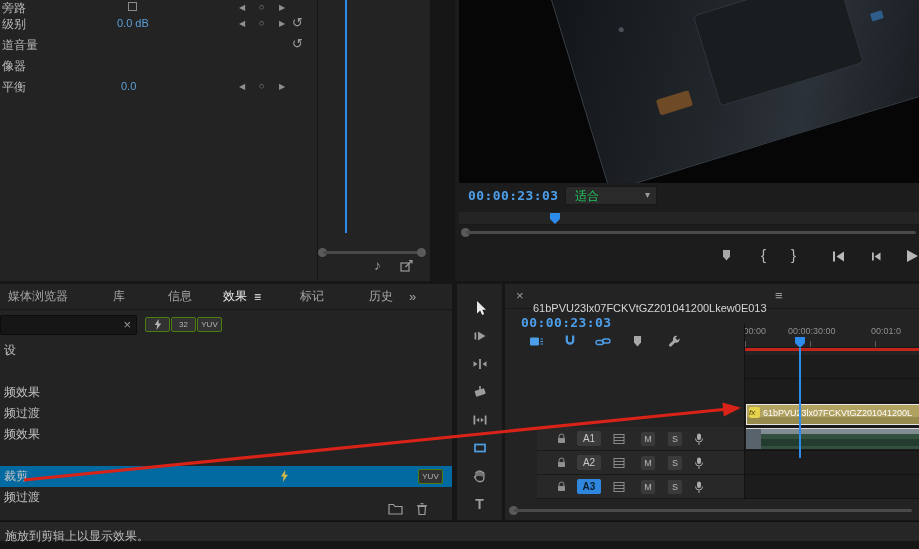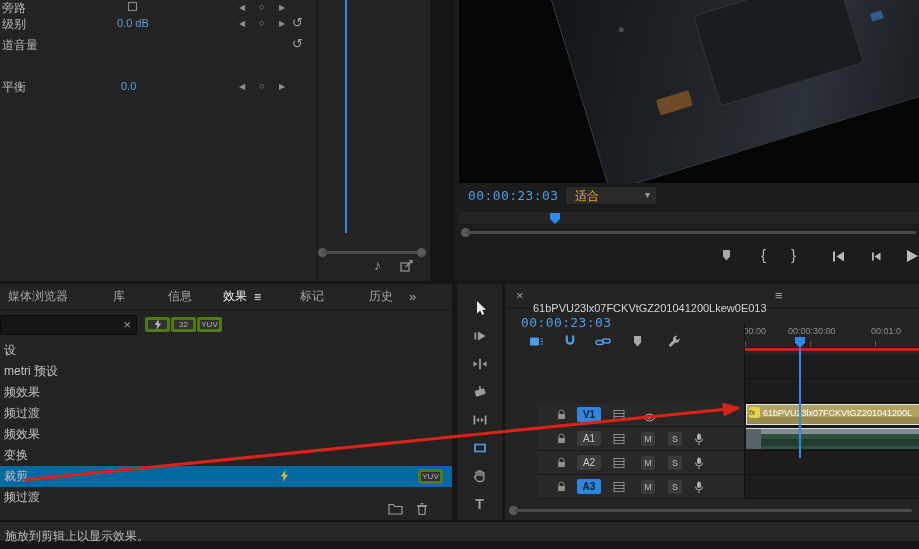--- a/index.html
+++ b/index.html
@@ -2,42 +2,42 @@
 <html><head>
 <meta charset="utf-8">
 <style>
 *{margin:0;padding:0;box-sizing:border-box}
 html,body{background:#0f0f0f}
 #root{position:relative;width:919px;height:549px;background:#161616;overflow:hidden;
   font-family:"Liberation Sans","DejaVu Sans",sans-serif;color:#c3c3c3;font-size:12px}
 .abs{position:absolute}
 .panel{background:#232323}
 .mono{font-family:"DejaVu Sans Mono","Liberation Mono",monospace}
-.tc{color:#4d9ee8;font-size:13px;letter-spacing:.4px;font-weight:normal}
+.tc{color:#4d9ee8;font-size:13px;letter-spacing:.4px;font-weight:bold}
 
 .ecrow{left:0;width:316px;height:19px}
 .eclabel{position:absolute;left:2px;top:2px;color:#b8b8b8;white-space:nowrap}
 .ecval{position:absolute;top:3px;font-size:11px;color:#5c9fd8}
 .ecbox{width:9px;height:9px;border:1px solid #8a8a8a;background:transparent}
 .kfnav{width:54px;height:18px;color:#8f8f8f;font-size:8px}
 .kfnav span{position:absolute;top:5px}
 .kfnav span:nth-child(1){left:2px}
 .kfnav .kfmid{left:22px;font-size:9px;top:4px}
 .kfnav span:nth-child(3){left:42px}
 .reset{position:absolute;left:292px;top:1px;font-size:13px;color:#9a9a9a}
 .scap{width:9px;height:9px;border-radius:50%;background:#5a5a5a;position:absolute;top:0}
 .sbar{position:absolute;top:3px;height:3px;background:#4a4a4a;border-radius:2px}
 
 .tabbar{position:absolute;left:0;top:0;width:100%;height:26px;border-bottom:1px solid #191919;display:flex;align-items:center}
 .tab{color:#a6a6a6;white-space:nowrap}
 .tab.active{color:#efefef}
 
 .fxrow{left:0;width:452px;height:21px;line-height:21px;padding-left:4px;color:#c3c3c3;white-space:nowrap}
 .fxrow.sel{background:#0369a1}
-.fbadge{width:25px;height:15px;background:#323232;border:3px solid #4d7c0f;border-radius:2px;
+.fbadge{width:25px;height:15px;background:#323232;border:1px solid #4d7c0f;border-radius:2px;
   display:flex;align-items:center;justify-content:center;font-size:8px;color:#b5b5b5}
 
 .trow{position:absolute;left:32px;width:207px;height:24px;background:#282828;border-bottom:1px solid #191919}
 .crow{position:absolute;left:240px;width:174px;height:24px;background:#1c1c1c;border-bottom:1px solid #131313}
 .tname{position:absolute;left:40px;top:4px;width:24px;height:15px;border-radius:2px;background:#3b3b3b;
   color:#c9c9c9;font-size:10px;text-align:center;line-height:15px}
 .tname.on{background:#2f87dd;color:#0c1d2d;font-weight:bold}
 .msbtn{position:absolute;top:5px;width:14px;height:14px;border-radius:2px;background:#3a3a3a;
   color:#b9b9b9;font-size:9px;text-align:center;line-height:14px}
 .rlabel{position:absolute;top:2px;font-size:9px;color:#8f8f8f;white-space:nowrap}
@@ -71,20 +71,23 @@
         <span>▶</span>
       </span>
       <span class="reset">↺</span>
     </div>
 
     <div class="abs ecrow" style="top:35px">
       <span class="eclabel">道音量</span>
       <span class="reset">↺</span>
     </div>
 
+    <div class="abs ecrow" style="top:56px">
+      <span class="eclabel">像器</span>
+    </div>
 
     <div class="abs ecrow" style="top:77px">
       <span class="eclabel">平衡</span>
       <span class="ecval" style="left:121px">0.0</span>
       <span class="abs kfnav" style="left:237px;top:0">
         <span>◀</span>
         <span class="kfmid">○</span>
         <span>▶</span>
       </span>
     </div>
@@ -116,21 +119,21 @@
         <div class="abs" style="left:70px;top:140px;width:34px;height:16px;background:#6e4a26;border-radius:2px"></div>
         <div class="abs" style="left:300px;top:120px;width:12px;height:8px;background:#2f5d8a;border-radius:1px"></div>
         <div class="abs" style="left:55px;top:60px;width:5px;height:5px;border-radius:50%;background:#4a5056"></div>
 
       </div>
     </div>
 
     <span class="abs tc mono" style="left:13px;top:188px">00:00:23:03</span>
 
     <div class="abs" style="left:110px;top:186px;width:92px;height:19px;background:#2a2a2a;border:1px solid #181818;border-radius:2px">
-      <span style="position:absolute;left:9px;top:1px;font-size:12px;color:#eab308">适合</span>
+      <span style="position:absolute;left:9px;top:1px;font-size:12px;color:#22c55e">适合</span>
       <span style="position:absolute;right:6px;top:2px;font-size:10px;color:#9a9a9a">▾</span>
     </div>
 
     <div class="abs" style="left:4px;top:212px;width:460px;height:13px;background:#242424;border-bottom:1px solid #191919">
       <div style="position:absolute;left:91px;top:1px;width:10px;height:11px;background:#2d8ceb;clip-path:polygon(0 0,100% 0,100% 55%,50% 100%,0 55%)"></div>
     </div>
 
     <div class="abs" style="left:6px;top:228px;width:458px;height:9px">
       <span class="scap" style="left:0"></span>
       <span class="sbar" style="left:5px;width:450px"></span>
@@ -185,34 +188,28 @@
     <div class="abs fbadge" style="left:171px;top:33px">
       <span>32</span>
     </div>
     <div class="abs fbadge" style="left:197px;top:33px">
       <span>YUV</span>
     </div>
 
     <div class="abs fxrow" style="top:56px">
       <span>设</span>
     </div>
-    <div class="abs fxrow" style="top:77px">
-      <span>metri 预设</span>
-    </div>
     <div class="abs fxrow" style="top:98px">
       <span>频效果</span>
     </div>
     <div class="abs fxrow" style="top:119px">
       <span>频过渡</span>
     </div>
     <div class="abs fxrow" style="top:140px">
       <span>频效果</span>
-    </div>
-    <div class="abs fxrow" style="top:161px">
-      <span>变换</span>
     </div>
     <div class="abs fxrow sel" style="top:182px">
       <span>裁剪</span>
       <span class="abs" style="left:280px;top:4px;line-height:normal">
         <svg width="9" height="12" viewBox="0 0 8 11">
             <polygon points="4.6,0 0.8,6 3.2,6 2.4,11 7.2,4.4 4.6,4.4" fill="#d3b948"></polygon>
           </svg>
       </span>
       <span class="abs fbadge" style="left:418px;top:3px;line-height:normal">
         <span>YUV</span>
@@ -325,36 +322,20 @@
       <span class="rlabel" style="left:126px">00:01:0</span>
       <span class="rtick" style="left:0"></span>
       <span class="rtick" style="left:65px"></span>
       <span class="rtick" style="left:130px"></span>
     </div>
     <div class="abs" style="left:240px;top:64px;width:174px;height:3px;background:#c3251b"></div>
     <div class="abs" style="left:290px;top:53px;width:10px;height:11px;background:#2d8ceb;clip-path:polygon(0 0,100% 0,100% 55%,50% 100%,0 55%)"></div>
     <div class="abs" style="left:294px;top:64px;width:2px;height:110px;background:#2d8ceb;z-index:20"></div>
     <div class="abs" style="left:239px;top:40px;width:1px;height:175px;background:#121212"></div>
 
-    <div class="trow" style="top:119px">
-      <span class="abs" style="left:20px;top:6px"><svg width="9" height="11" viewBox="0 0 9 11">
-            <path d="M2 5 V3.5 a2.5 2.5 0 0 1 5 0 V5" fill="none" stroke="#8f8f8f"></path>
-            <rect x="1" y="5" width="7" height="5" rx="0.8" fill="#8f8f8f"></rect>
-          </svg></span>
-      <span class="tname on">V1</span>
-      <span class="abs" style="left:76px;top:6px"><svg width="12" height="12">
-            <rect x="1" y="1.5" width="10" height="9" fill="none" stroke="#8a8a8a"></rect>
-            <line x1="1" y1="4.5" x2="11" y2="4.5" stroke="#8a8a8a"></line>
-            <line x1="1" y1="7.5" x2="11" y2="7.5" stroke="#8a8a8a"></line>
-          </svg></span>
-      <span class="abs" style="left:106px;top:8px"><svg width="13" height="9" viewBox="0 0 13 9">
-            <path d="M.5 4.5 Q6.5 -2.5 12.5 4.5 Q6.5 11.5 .5 4.5 Z" fill="none" stroke="#b5b5b5"></path>
-            <circle cx="6.5" cy="4.5" r="1.8" fill="#b5b5b5"></circle>
-          </svg></span>
-    </div>
     <div class="trow" style="top:143px">
       <span class="abs" style="left:20px;top:6px"><svg width="9" height="11" viewBox="0 0 9 11">
             <path d="M2 5 V3.5 a2.5 2.5 0 0 1 5 0 V5" fill="none" stroke="#8f8f8f"></path>
             <rect x="1" y="5" width="7" height="5" rx="0.8" fill="#8f8f8f"></rect>
           </svg></span>
       <span class="tname">A1</span>
       <span class="abs" style="left:76px;top:6px"><svg width="12" height="12">
             <rect x="1" y="1.5" width="10" height="9" fill="none" stroke="#8a8a8a"></rect>
             <line x1="1" y1="4.5" x2="11" y2="4.5" stroke="#8a8a8a"></line>
             <line x1="1" y1="7.5" x2="11" y2="7.5" stroke="#8a8a8a"></line>

